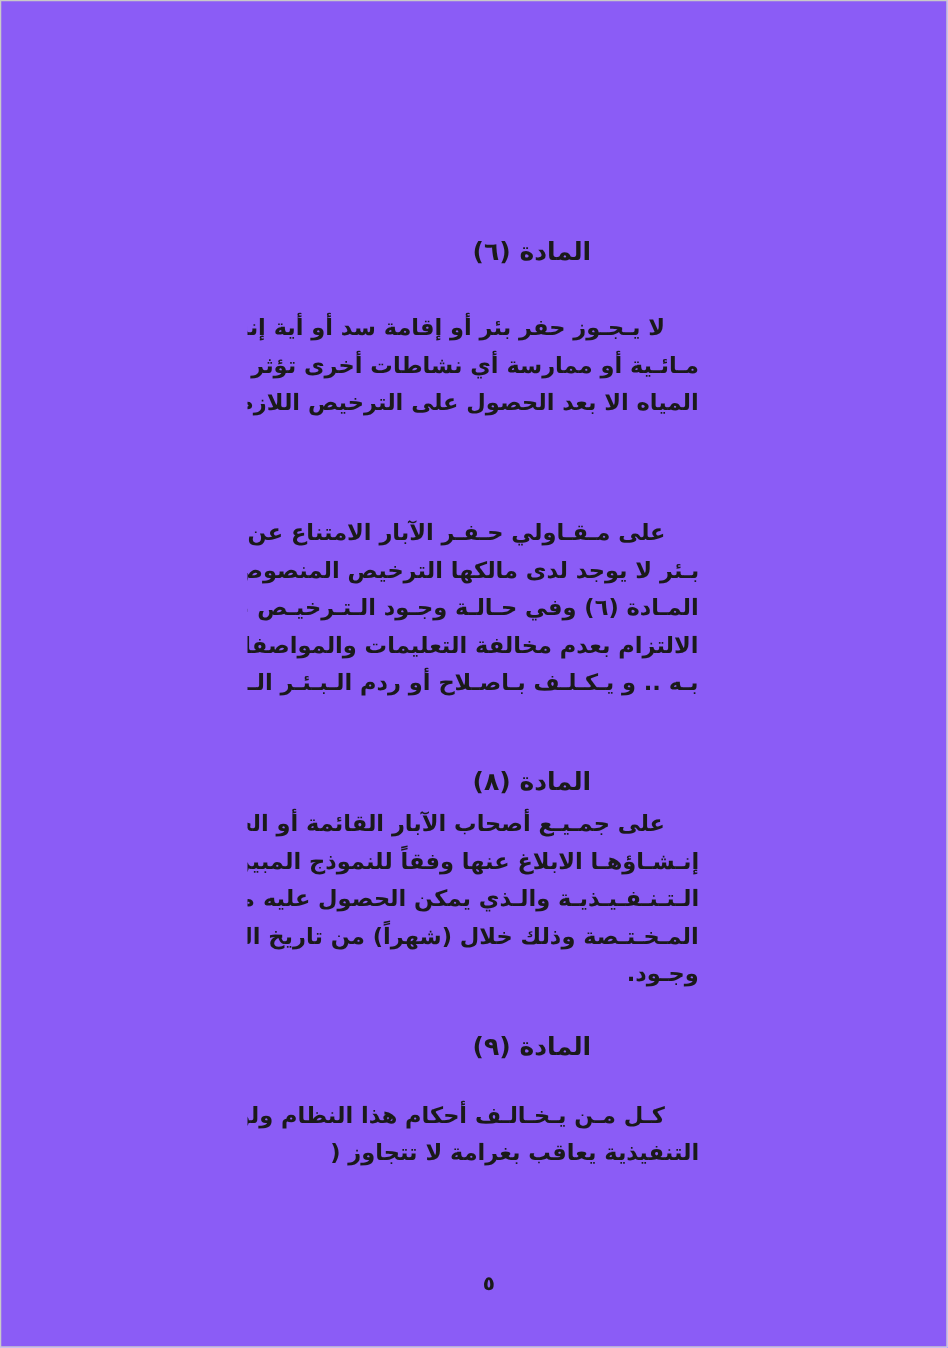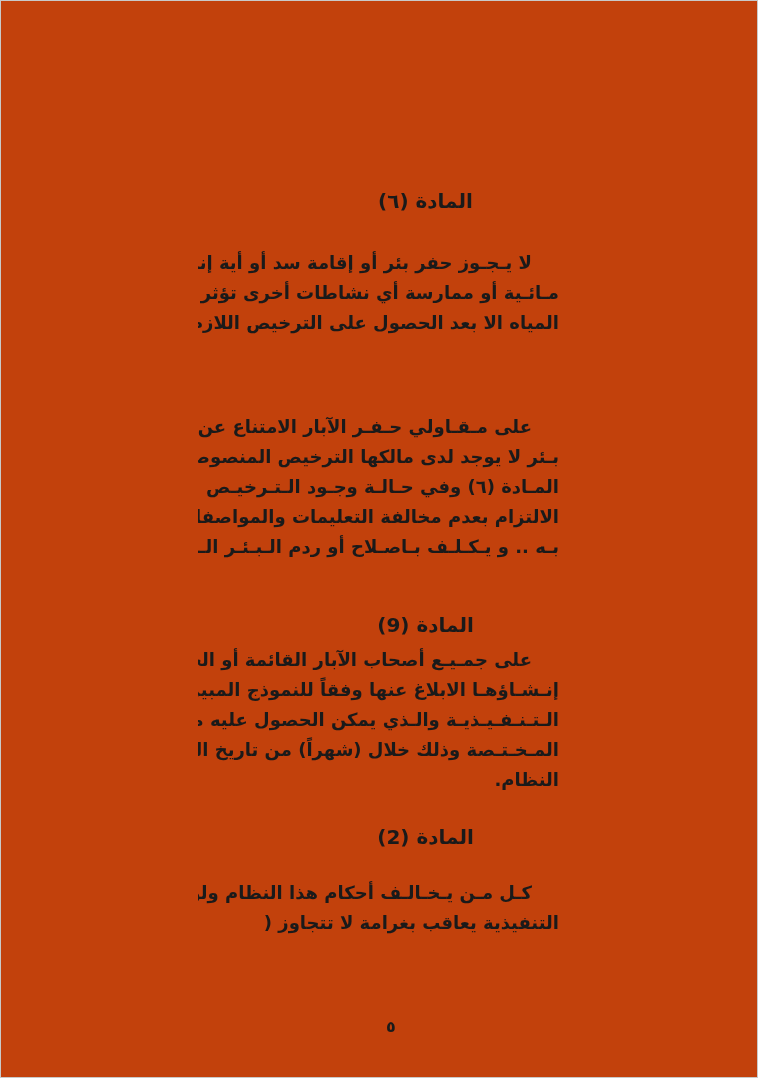--- a/index.html
+++ b/index.html
@@ -1,20 +1,20 @@
 <!DOCTYPE html>
 <html lang="ar"><head>
 <meta charset="utf-8">
 <style>
   html, body { margin: 0; padding: 0; background: #ffffff; }
   .page {
     position: relative;
     width: 758px;
     height: 1078px;
-    background: #c2410c;
+    background: #8b5cf6;
     border: 1px solid #c9c9c9;
     box-sizing: border-box;
     font-family: "DejaVu Sans", sans-serif;
     font-weight: 700;
     color: #1a1a1a;
     direction: rtl;
     overflow: hidden;
   }
   .heading {
     position: absolute;
@@ -65,30 +65,30 @@
   </div>
 
   <div class="body-block" style="top:411px">
     <div class="line first">على مـقـاولي حـفـر الآبار الامتناع عن حفر أي</div>
     <div class="line">بـئر لا يوجد لدى مالكها الترخيص المنصوص عليه في</div>
     <div class="line">المـادة (٦) وفي حـالـة وجـود الـتـرخيـص على المقاول</div>
     <div class="line">الالتزام بعدم مخالفة التعليمات والمواصفات المقترنة</div>
     <div class="line">بـه .. و يـكـلـف بـاصـلاح أو ردم الـبـئـر الـتي يحفرها</div>
   </div>
 
-  <div class="heading" style="top:609px">المادة (9)</div>
+  <div class="heading" style="top:609px">المادة (٨)</div>
   <div class="body-block" style="top:644px">
     <div class="line first">على جمـيـع أصحاب الآبار القائمة أو الجاري</div>
     <div class="line">إنـشـاؤهـا الابلاغ عنها وفقاً للنموذج المبين باللائحة</div>
     <div class="line">الـتـنـفـيـذيـة والـذي يمكن الحصول عليه من الجهة</div>
     <div class="line">المـخـتـصة وذلك خلال (شهراً) من تاريخ العمل بهذا</div>
-    <div class="line last">النظام.</div>
+    <div class="line last">وجـود.</div>
   </div>
 
-  <div class="heading" style="top:821px">المادة (2)</div>
+  <div class="heading" style="top:821px">المادة (٩)</div>
   <div class="body-block" style="top:877px">
     <div class="line first">كـل مـن يـخـالـف أحكام هذا النظام ولوائحة</div>
     <div class="line last">التنفيذية يعاقب بغرامة لا تتجاوز (&nbsp;&nbsp;&nbsp;&nbsp;&nbsp;&nbsp;&nbsp;&nbsp;&nbsp;&nbsp;&nbsp;&nbsp;&nbsp;&nbsp;&nbsp;&nbsp;&nbsp;&nbsp;&nbsp;).</div>
   </div>
 
   <div class="page-number">٥</div>
 
 </div>
 
 </body></html>

